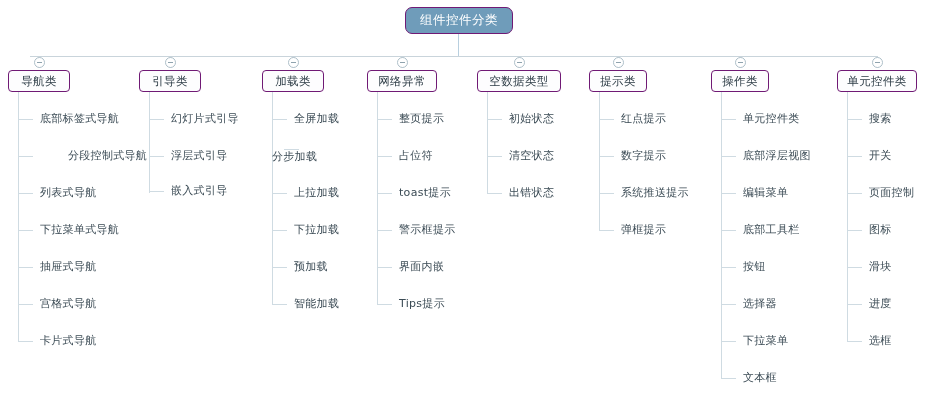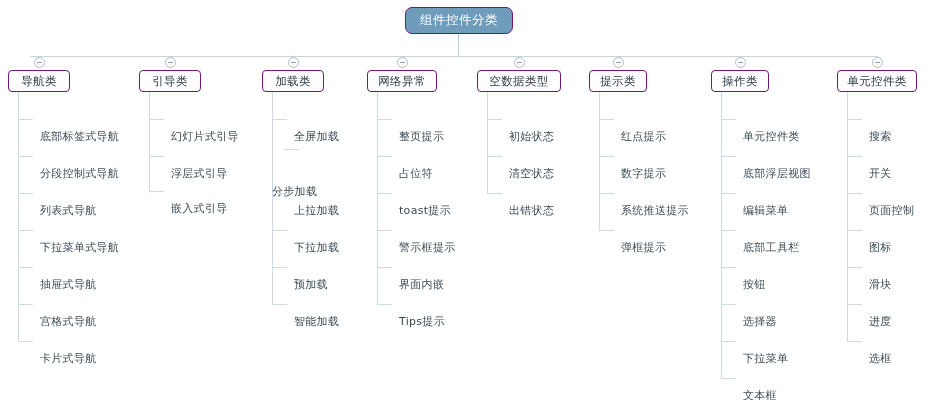--- a/index.html
+++ b/index.html
@@ -97,21 +97,20 @@
     width:15px;height:1px;
     background:#cfdbe2;
     margin-right:7px;
     flex:0 0 auto;
   }
   .leaf .txt{
     font-size:11px;
     color:#3b4b55;
     letter-spacing:.3px;
     line-height:14px;
-    margin-top:35px;
   }
 </style>
 </head>
 <body>
 
 <div id="mindmap">
 
   <div class="root-node">
     <span>组件控件分类</span>
   </div>
@@ -122,21 +121,21 @@
       <div class="branch-stem" style="left: 39px;"></div>
       <div class="toggle" style="left: 39px;"></div>
       <div class="cat-box" style="left: 8px; width: 62px;">
         <span>导航类</span>
       </div>
       <div class="spine" style="left: 18px; top: 92px; height: 249px;"></div>
       <div class="leaf" style="left: 18px; top: 112px;">
         <span class="dash"></span>
         <span class="txt">底部标签式导航</span>
       </div>
-      <div class="leaf" style="left: 18px; top: 149px;">
+      <div class="leaf" style="left: 18px; top: 149px; gap: 28px;">
         <span class="dash"></span>
         <span class="txt">分段控制式导航</span>
       </div>
       <div class="leaf" style="left: 18px; top: 186px;">
         <span class="dash"></span>
         <span class="txt">列表式导航</span>
       </div>
       <div class="leaf" style="left: 18px; top: 223px;">
         <span class="dash"></span>
         <span class="txt">下拉菜单式导航</span>

